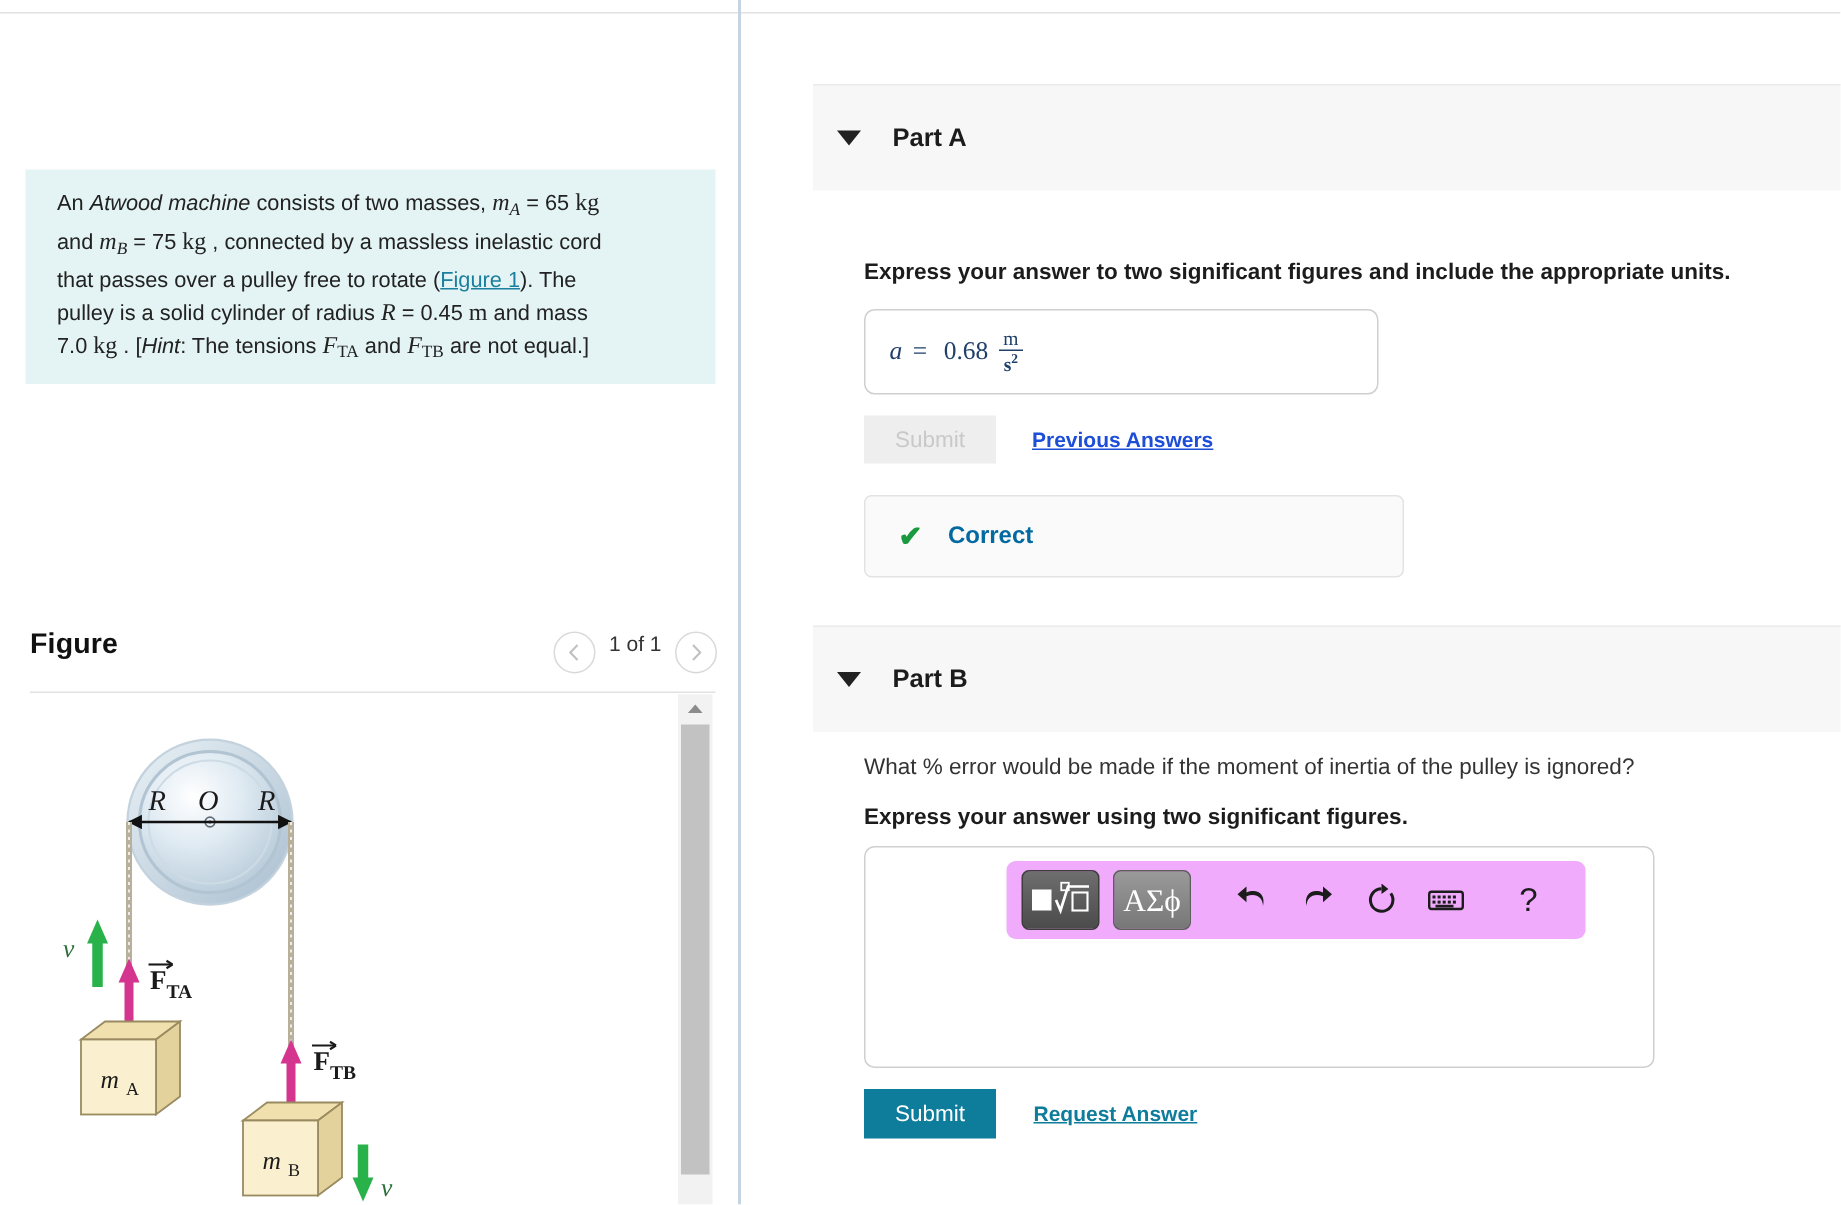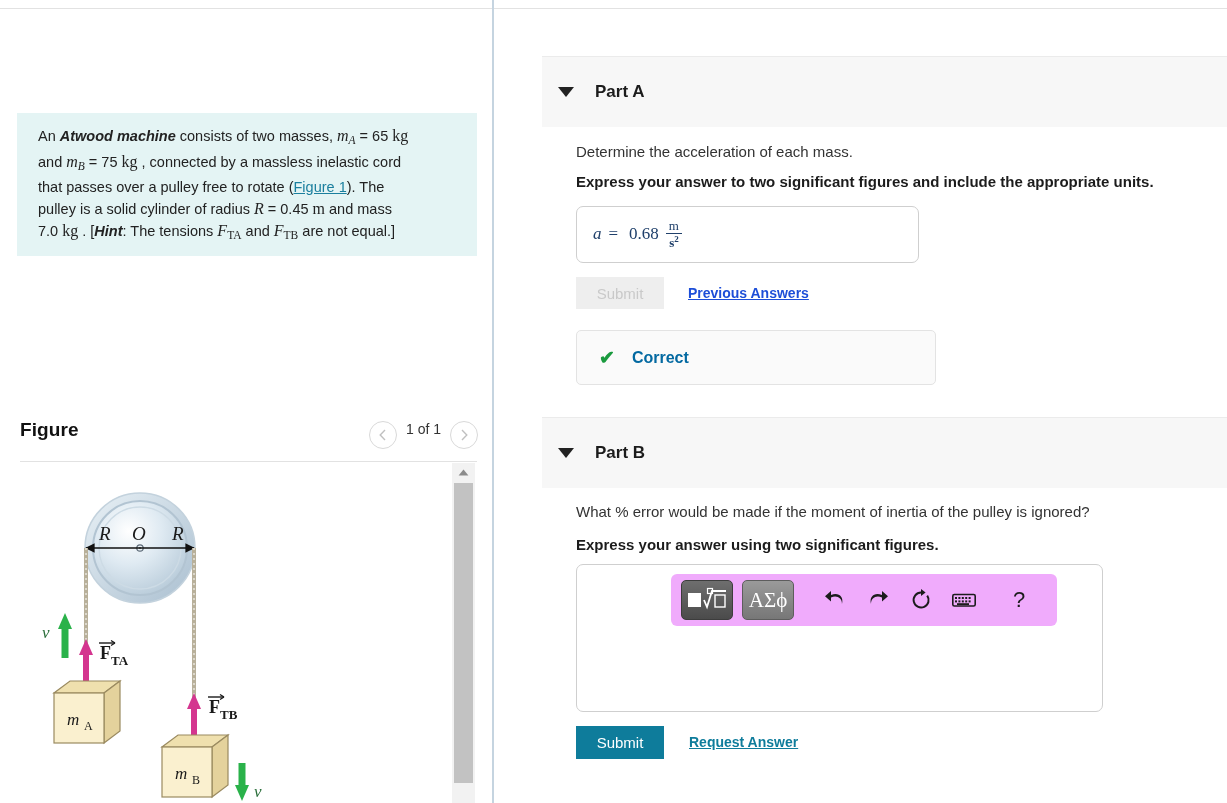--- a/index.html
+++ b/index.html
@@ -38,21 +38,21 @@
   .problem-box .mi { font-family:"Liberation Serif", serif; font-style:italic; font-size:16px; }
   .problem-box .mr { font-family:"Liberation Serif", serif; font-style:normal; font-size:16px; }
   .problem-box .sub {
     font-family:"Liberation Serif", serif; font-style:italic;
     font-size:11.5px; vertical-align:-3px;
   }
   .problem-box .subr {
     font-family:"Liberation Serif", serif; font-style:normal;
     font-size:11.5px; vertical-align:-3px;
   }
-  .problem-box em { font-style:italic;font-weight:bold; }
+  .problem-box em { font-style:italic; }
   .fig-link { color:#1b7f9e; text-decoration:underline; cursor:pointer; }
 
   .figure-title {
     position:absolute; left:20px; top:419px;
     font-size:19px; font-weight:bold; color:#111;
     letter-spacing:.1px;
   }
   .fig-nav {
     position:absolute; right:14px; top:421px;
     display:flex; gap:9px;
@@ -346,21 +346,20 @@
     </div>
   </div>
 
   <div class="right-pane">
 
     <div class="part-header" style="top:56px;">
       <div class="caret"></div>
       <div class="part-label">Part A</div>
     </div>
 
-    <div class="body-text" style="left:82px; top:142px; width:640px;">Determine the acceleration of each mass.</div>
 
     <div class="bold-text" style="left:82px; top:172px; width:660px;">Express your answer to two significant figures and include the appropriate units.</div>
 
     <div class="ans-card">
       <div class="ans-math">
         <span class="var">a</span>
         <span>=</span>
         <span style="margin-left:4px;">0.68</span>
         <span class="frac">
           <span class="num">m</span>

